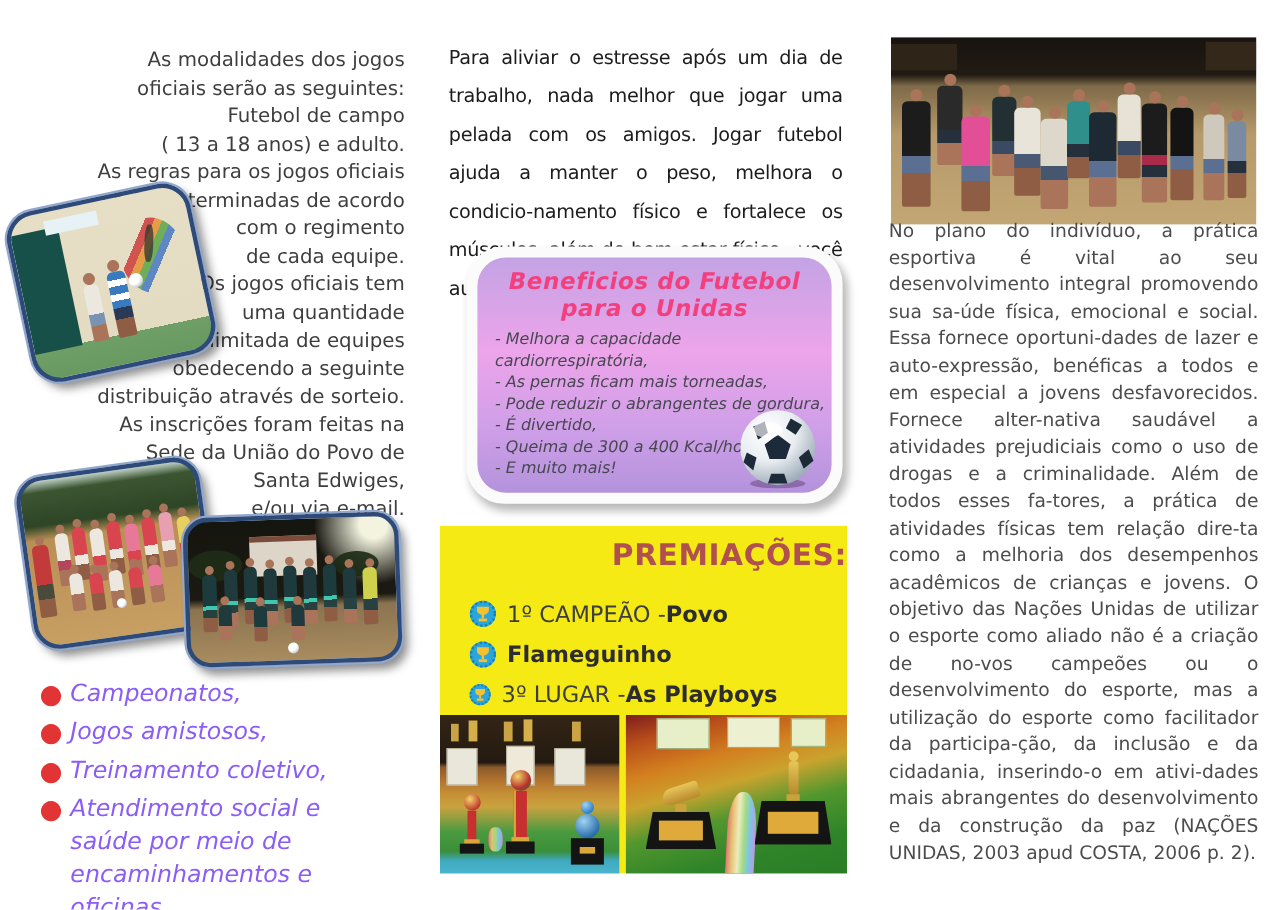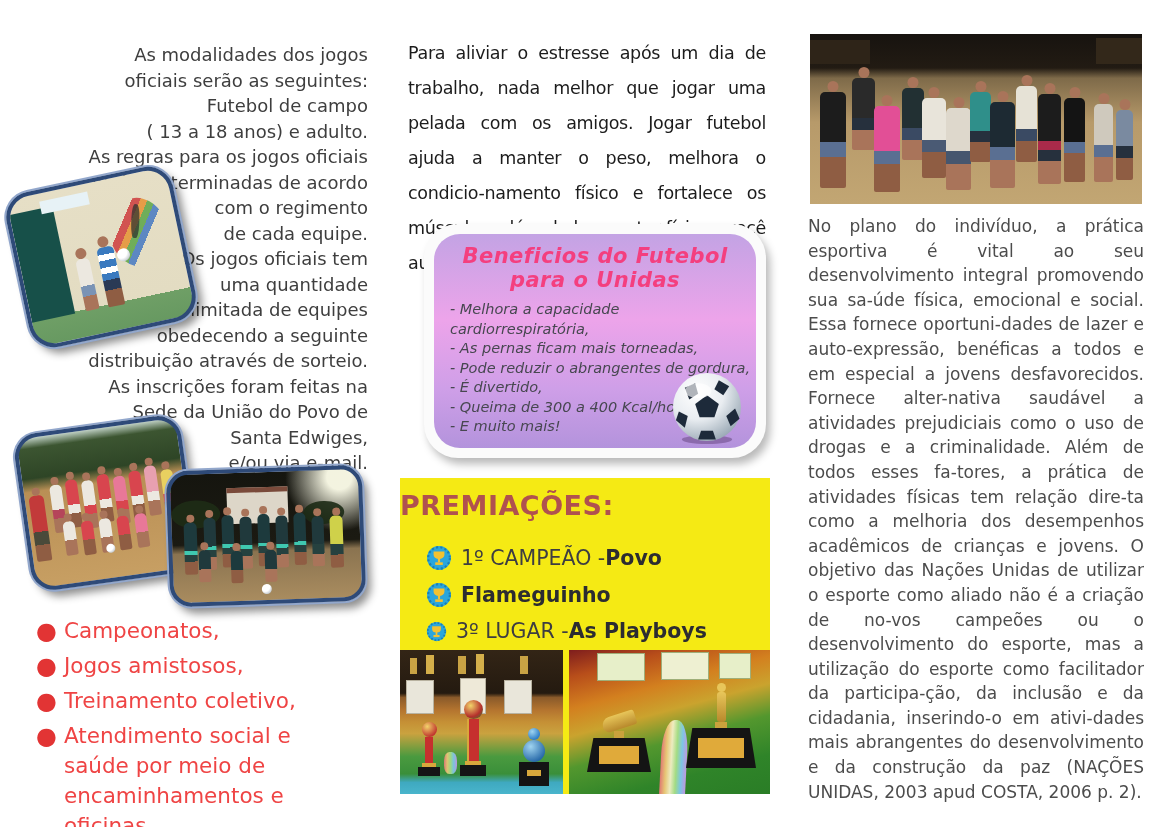--- a/index.html
+++ b/index.html
@@ -14,58 +14,58 @@
   .photo-hq{left:16px;top:178px;width:162px;height:150px;border-radius:26px;transform:rotate(-12deg);
     background:linear-gradient(180deg,#e6dfc6 0%,#e3dcc2 82%,#6f9f66 82%,#679961 100%);}
   .photo-teamday{left:22px;top:424px;width:160px;height:150px;border-radius:24px;transform:rotate(-8deg);
     background:linear-gradient(180deg,#bfd0c4 0%,#3c5531 7%,#2e4526 27%,#b98f55 36%,#c79f63 100%);}
   .photo-teamnight{left:168px;top:468px;width:188px;height:128px;border-radius:22px;transform:rotate(-2deg);
     background:radial-gradient(circle at 90% 6%,rgba(255,255,235,.95) 0 6%,rgba(255,255,235,0) 26%),
       linear-gradient(180deg,#15150f 0%,#1b1a12 55%,#8a7350 62%,#a98c5f 100%);}
   .bullets{position:absolute;left:36px;top:616px;width:336px;}
   .bullet-row{display:flex;align-items:flex-start;margin-bottom:5px;}
   .bullet-dot{color:#e23434;font-size:24px;line-height:30px;margin-right:7px;}
-  .bullet-text{color:#ef4444;font-size:21.5px;line-height:30px;white-space:pre-line;}
+  .bullet-text{color:#8b5cf6;font-size:21.5px;line-height:30px;white-space:pre-line;font-style:italic;}
 
   
   .fig{position:absolute;border-radius:5px 5px 2px 2px;}
   .fig::before{content:"";position:absolute;top:-11px;left:50%;transform:translateX(-50%);
     width:11px;height:11px;border-radius:50%;background:#a9745a;}
   .fig.small::before{width:8px;height:8px;top:-8px;}
   .ballDot{position:absolute;border-radius:50%;background:radial-gradient(circle at 35% 30%,#fff 0 45%,#cfd4d8 70%,#8a9298 100%);}
 
   
   .mid-intro{position:absolute;left:408px;top:36px;width:358px;text-align:justify;
     font-size:17.5px;line-height:35px;color:#1c1c1c;letter-spacing:-0.3px;}
   .card-outer{position:absolute;left:424px;top:224px;width:342px;height:234px;background:#fbfbfb;
     border-radius:34px;box-shadow:4px 6px 8px rgba(0,0,0,.28);}
   .card-inner{position:absolute;inset:10px;border-radius:26px;overflow:hidden;
     background:linear-gradient(180deg,#c3a3e4 0%,#eda4ea 40%,#cf9fe8 72%,#b393dc 100%);}
   .card-title{margin-top:10px;text-align:center;color:#f43f7f;font-size:21px;line-height:24px;
     font-style:italic;font-weight:600;letter-spacing:.5px;}
   .card-list{margin:8px 0 0 16px;font-style:italic;color:#474750;font-size:14.5px;line-height:19.5px;}
   .ball-wrap{position:absolute;right:12px;bottom:4px;width:74px;height:74px;}
   .awards-box{position:absolute;left:400px;top:478px;width:370px;background:#f5ea14;padding:12px 0 10px 0;}
-  .awards-title{text-align:left;color:#b0514f;font-weight:bold;font-size:27px;letter-spacing:.5px;margin-bottom:24px;}
+  .awards-title{text-align:right;color:#b0514f;font-weight:bold;font-size:27px;letter-spacing:.5px;margin-bottom:24px;}
   .award-row{display:flex;align-items:center;margin:0 0 11px 26px;font-size:20.5px;color:#3d3d42;}
   .award-row b{color:#2c2c31;}
   .badge{flex:0 0 auto;margin-right:9px;display:flex;}
   .photos-row{position:absolute;left:400px;top:650px;width:370px;height:144px;background:#f5ea14;
     display:flex;gap:6px;}
   .tphoto{position:relative;height:144px;overflow:hidden;}
   .tphoto-left{width:163px;background:linear-gradient(180deg,#332516 0%,#241a10 30%,#8a5a2a 33%,#b5752f 42%,
       #c59035 50%,#caa23f 58%,#4a9a3f 74%,#3a8f3a 86%,#3fa9c0 92%,#49b5cc 100%);}
   .tphoto-right{width:201px;background:linear-gradient(165deg,#7e1d1d 0%,#b84e1a 14%,#d3801f 30%,
       #caa32e 44%,#53972e 60%,#2f8429 80%,#2a7d26 100%);}
   .trophy{position:absolute;display:flex;flex-direction:column;align-items:center;}
 
   
   .photo-group{position:absolute;left:810px;top:34px;width:332px;height:170px;overflow:hidden;
     background:linear-gradient(180deg,#17130f 0%,#221b13 20%,#7e6a49 26%,#b79a6a 52%,#c2a673 100%);}
-  .right-par{position:absolute;left:808px;top:214px;width:336px;text-align:justify;
+  .right-par{position:absolute;left:808px;top:198px;width:336px;text-align:justify;
     font-size:17px;line-height:24.6px;color:#4c4c4c;}
 </style>
 </head>
 <body>
 
 <div class="page">
 
   <div class="left-intro">As modalidades dos jogos
 oficiais serão as seguintes:
 Futebol de campo

